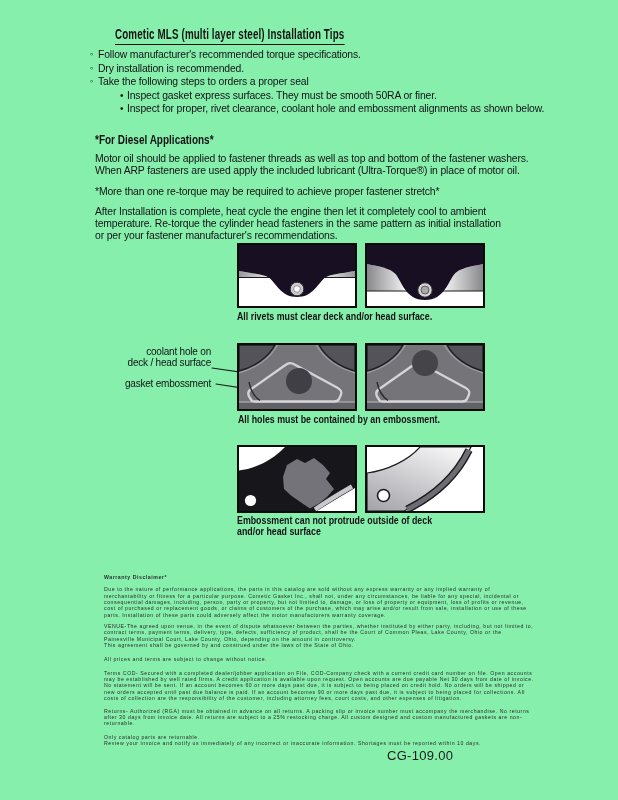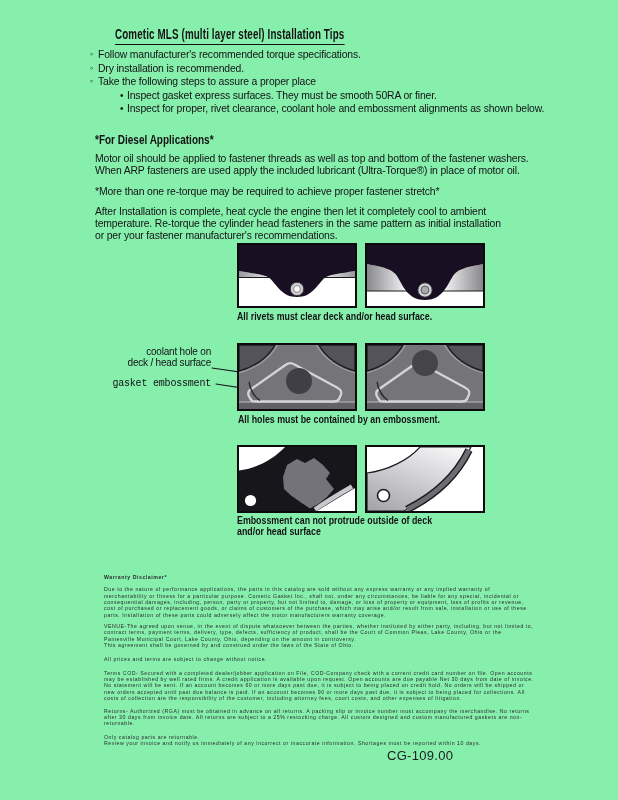--- a/index.html
+++ b/index.html
@@ -43,21 +43,21 @@
     <div class="b">
         <span class="m">◦</span>
         <span>Follow manufacturer's recommended torque specifications.</span>
       </div>
     <div class="b">
         <span class="m">◦</span>
         <span>Dry installation is recommended.</span>
       </div>
     <div class="b">
         <span class="m">◦</span>
-        <span>Take the following steps to assure a proper place</span>
+        <span>Take the following steps to orders a proper seal</span>
       </div>
     <div class="b sub">
         <span class="m dot">•</span>
         <span>Inspect gasket express surfaces.  They must be smooth 50RA or finer.</span>
       </div>
     <div class="b sub">
         <span class="m dot">•</span>
         <span>Inspect for proper, rivet clearance, coolant hole and embossment alignments as shown below.</span>
       </div>
   </div>
@@ -119,21 +119,21 @@
     </svg>
   </div>
 
   <div class="cap" style="left:237px;top:311px;">All rivets must clear deck and/or head surface.</div>
 
   <div class="rwlabel" style="left:237px;top:329px;">RIGHT</div>
   <div class="rwlabel" style="left:365px;top:329px;">WRONG</div>
 
   <div class="ann" style="left:111px;top:346px;width:100px;">coolant hole on
 deck / head surface</div>
-  <div class="ann" style="left:101px;top:378px;width:110px;font-family:Liberation Mono, monospace;">gasket embossment</div>
+  <div class="ann" style="left:101px;top:378px;width:110px;">gasket embossment</div>
 
   <svg class="leader" width="200" height="58">
     <line x1="92" y1="28" x2="176" y2="40" stroke="#1a1a1d" stroke-width="1.2" stroke-linecap="round"></line>
     <line x1="96" y1="44" x2="142" y2="51" stroke="#1a1a1d" stroke-width="1.2" stroke-linecap="round"></line>
   </svg>
 
   <div class="dbox" style="left:237px;top:343px;">
     <svg width="116" height="64" viewBox="0 0 116 64">
       <rect width="116" height="64" fill="#757479"></rect>
       <rect y="57" width="116" height="7" fill="#626166"></rect>

